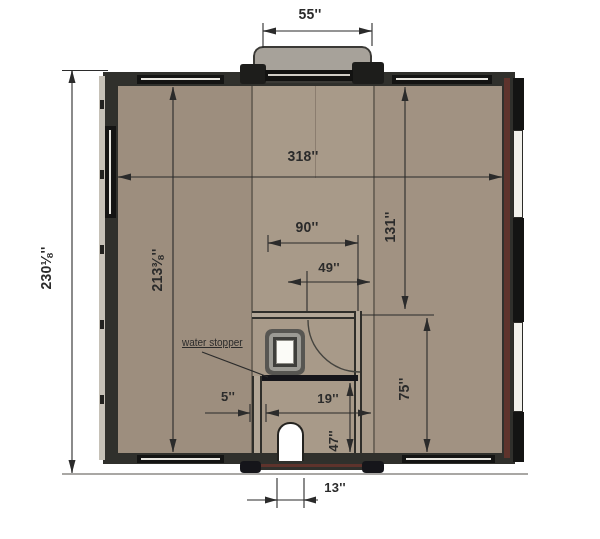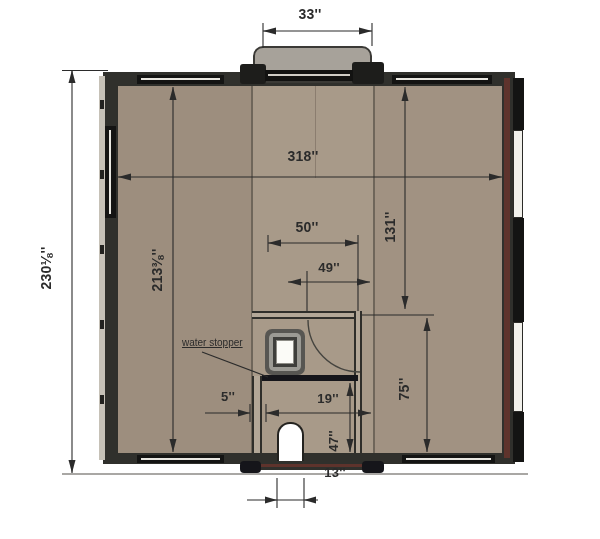--- a/index.html
+++ b/index.html
@@ -178,26 +178,26 @@
         <path d="M371 413 L358 409.5 L358 416.5 Z"></path>
       <path d="M350 383 L346.5 396 L353.5 396 Z"></path>
         <path d="M350 452 L346.5 439 L353.5 439 Z"></path>
       <path d="M427 318 L423.5 331 L430.5 331 Z"></path>
         <path d="M427 452 L423.5 439 L430.5 439 Z"></path>
       <path d="M277 500 L265 496.5 L265 503.5 Z"></path>
         <path d="M304 500 L316 496.5 L316 503.5 Z"></path>
     </g>
   </svg>
 
-  <div class="dim" style="left:280px;top:6px;width:60px;">33''</div>
+  <div class="dim" style="left:280px;top:6px;width:60px;">55''</div>
   <div class="dim rot" style="left:11px;top:260px;width:70px;">230⅛''</div>
   <div class="dim rot" style="left:122px;top:262px;width:70px;">213⅜''</div>
   <div class="dim" style="left:273px;top:148px;width:60px;">318''</div>
-  <div class="dim" style="left:277px;top:219px;width:60px;">50''</div>
+  <div class="dim" style="left:277px;top:219px;width:60px;">90''</div>
   <div class="dim small" style="left:304px;top:260px;width:50px;">49''</div>
   <div class="dim rot" style="left:360px;top:219px;width:60px;">131''</div>
   <div class="dim small" style="left:208px;top:389px;width:40px;">5''</div>
   <div class="dim small" style="left:303px;top:391px;width:50px;">19''</div>
   <div class="dim small rot" style="left:309px;top:433px;width:50px;">47''</div>
   <div class="dim rot" style="left:374px;top:381px;width:60px;">75''</div>
-  <div class="dim small" style="left:310px;top:465px;width:50px;">13''</div>
+  <div class="dim small" style="left:310px;top:480px;width:50px;">13''</div>
   <div class="note" style="left:182px;top:337px;text-decoration:underline;">water stopper</div>
 </div>
 
 </body></html>

